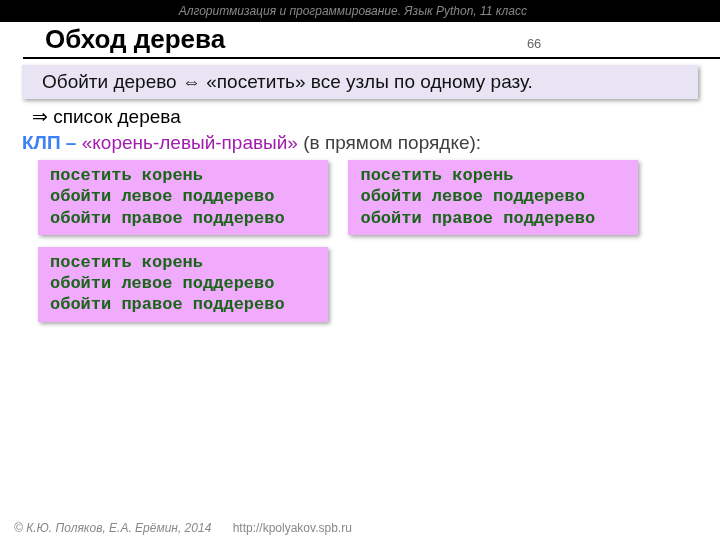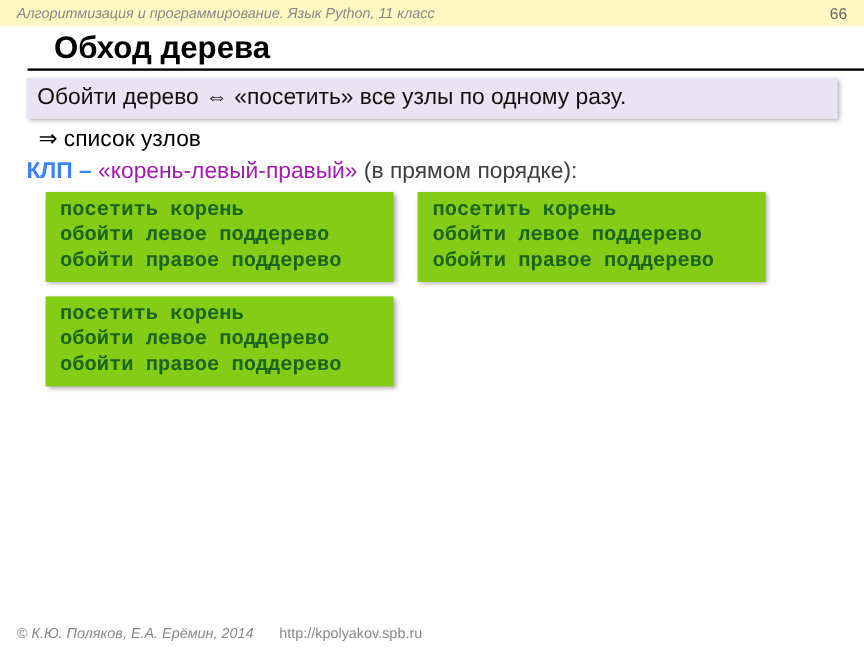--- a/index.html
+++ b/index.html
@@ -6,55 +6,55 @@
   body {
     width: 720px;
     height: 540px;
     font-family: Arial, Helvetica, sans-serif;
     background: #fff;
     position: relative;
     overflow: hidden;
   }
   .topbar {
     height: 22px;
-    background: #fef9c3;
+    background: #000000;
     font-size: 12px;
     font-style: italic;
     color: #888;
     padding: 4px 14px 0 14px;
     display: flex;
-    justify-content: space-between;
+    justify-content: center;
   }
-  .topbar .pagenum { font-style: normal; color: #666; font-size: 13px; }
+  .topbar .pagenum { font-style: normal; color: #666; font-size: 13px; margin-top: 32px; }
   h1.title {
     font-size: 26px;
     font-weight: bold;
     color: #000;
     padding: 2px 0 2px 22px;
     border-bottom: 2px solid #000;
     margin-bottom: 6px;
     margin-left: 23px;
   }
   .content { padding: 0 22px; }
   .band {
     background: #e9e4f3;
     font-size: 19px;
     color: #111;
-    padding: 6px 9px;
+    padding: 6px 20px;
     box-shadow: 2px 2px 4px rgba(0,0,0,0.35);
     margin-bottom: 6px;
   }
   .subline { font-size: 19px; color: #000; margin: 2px 0 4px 10px; }
   .subline .arrow { font-family: "DejaVu Sans", Arial, sans-serif; }
   .heading { font-size: 19px; margin: 4px 0 4px 0; }
   .heading .abbr { color: #3b82f6; font-weight: bold; }
   .heading .desc { color: #a21caf; font-weight: normal; }
   .heading .par  { color: #404040; font-weight: normal; }
   .codebox {
-    background: #84cc16;
+    background: #f0abfc;
     padding: 5px 12px 6px 12px;
     font-family: "Courier New", Courier, monospace;
     font-weight: bold;
     font-size: 17px;
     color: #1a651a;
     line-height: 1.25;
     box-shadow: 2px 2px 4px rgba(0,0,0,0.35);
     margin: 2px 0 10px 16px;
     display: inline-block;
     min-width: 290px;
@@ -80,21 +80,21 @@
 </div>
 
 <h1 class="title">Обход дерева</h1>
 
 <div class="content">
 
   <div class="band">Обойти дерево ⇔ «посетить» все узлы по одному разу.</div>
 
   <div class="subline">
     <span class="arrow">⇒</span>
-    <span>список узлов</span>
+    <span>список дерева</span>
   </div>
 
   
   <div class="heading">
     <span class="abbr">КЛП</span><span class="abbr"> – </span><span class="desc">«корень-левый-правый»</span><span class="par"> (в прямом порядке):</span>
   </div>
   <div class="codebox">
     <div>посетить корень</div>
     <div>обойти левое поддерево</div>
     <div>обойти правое поддерево</div>

